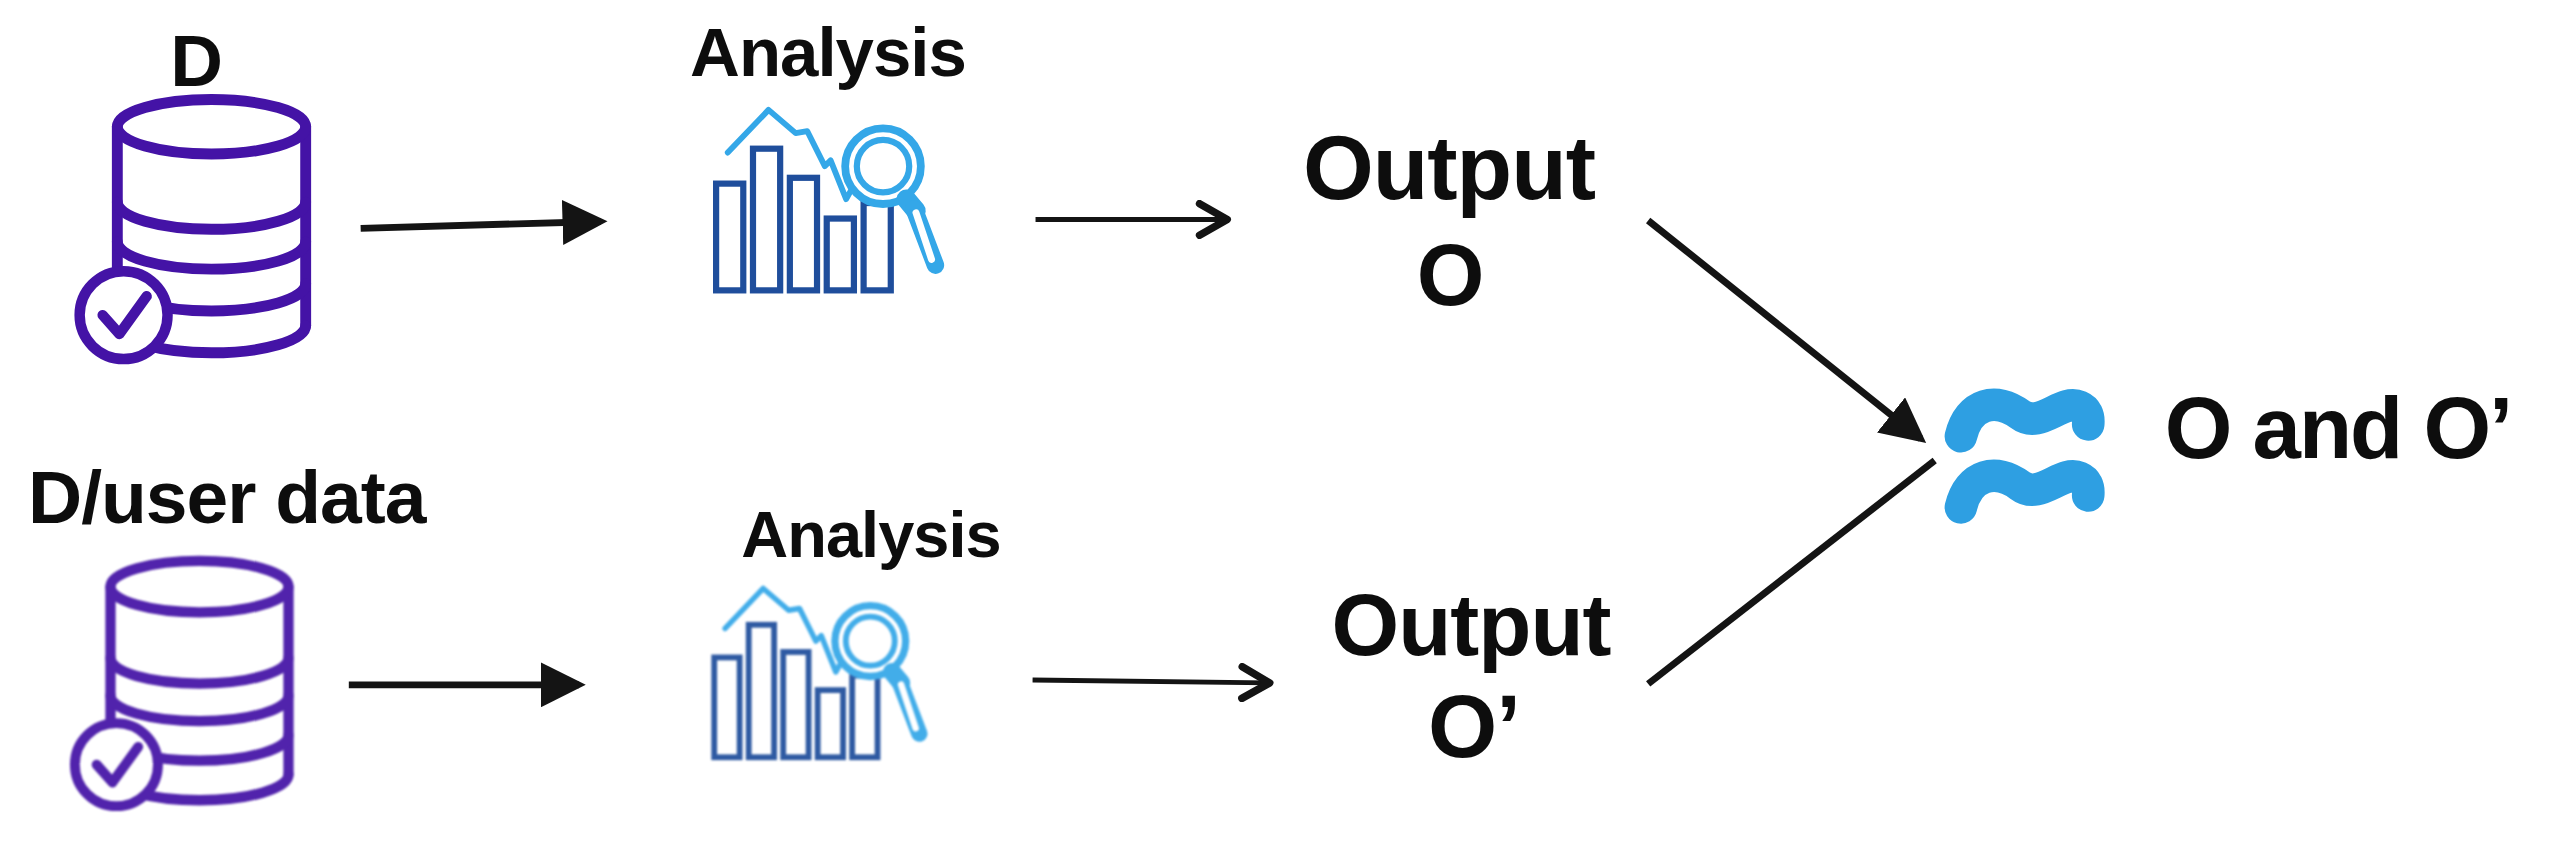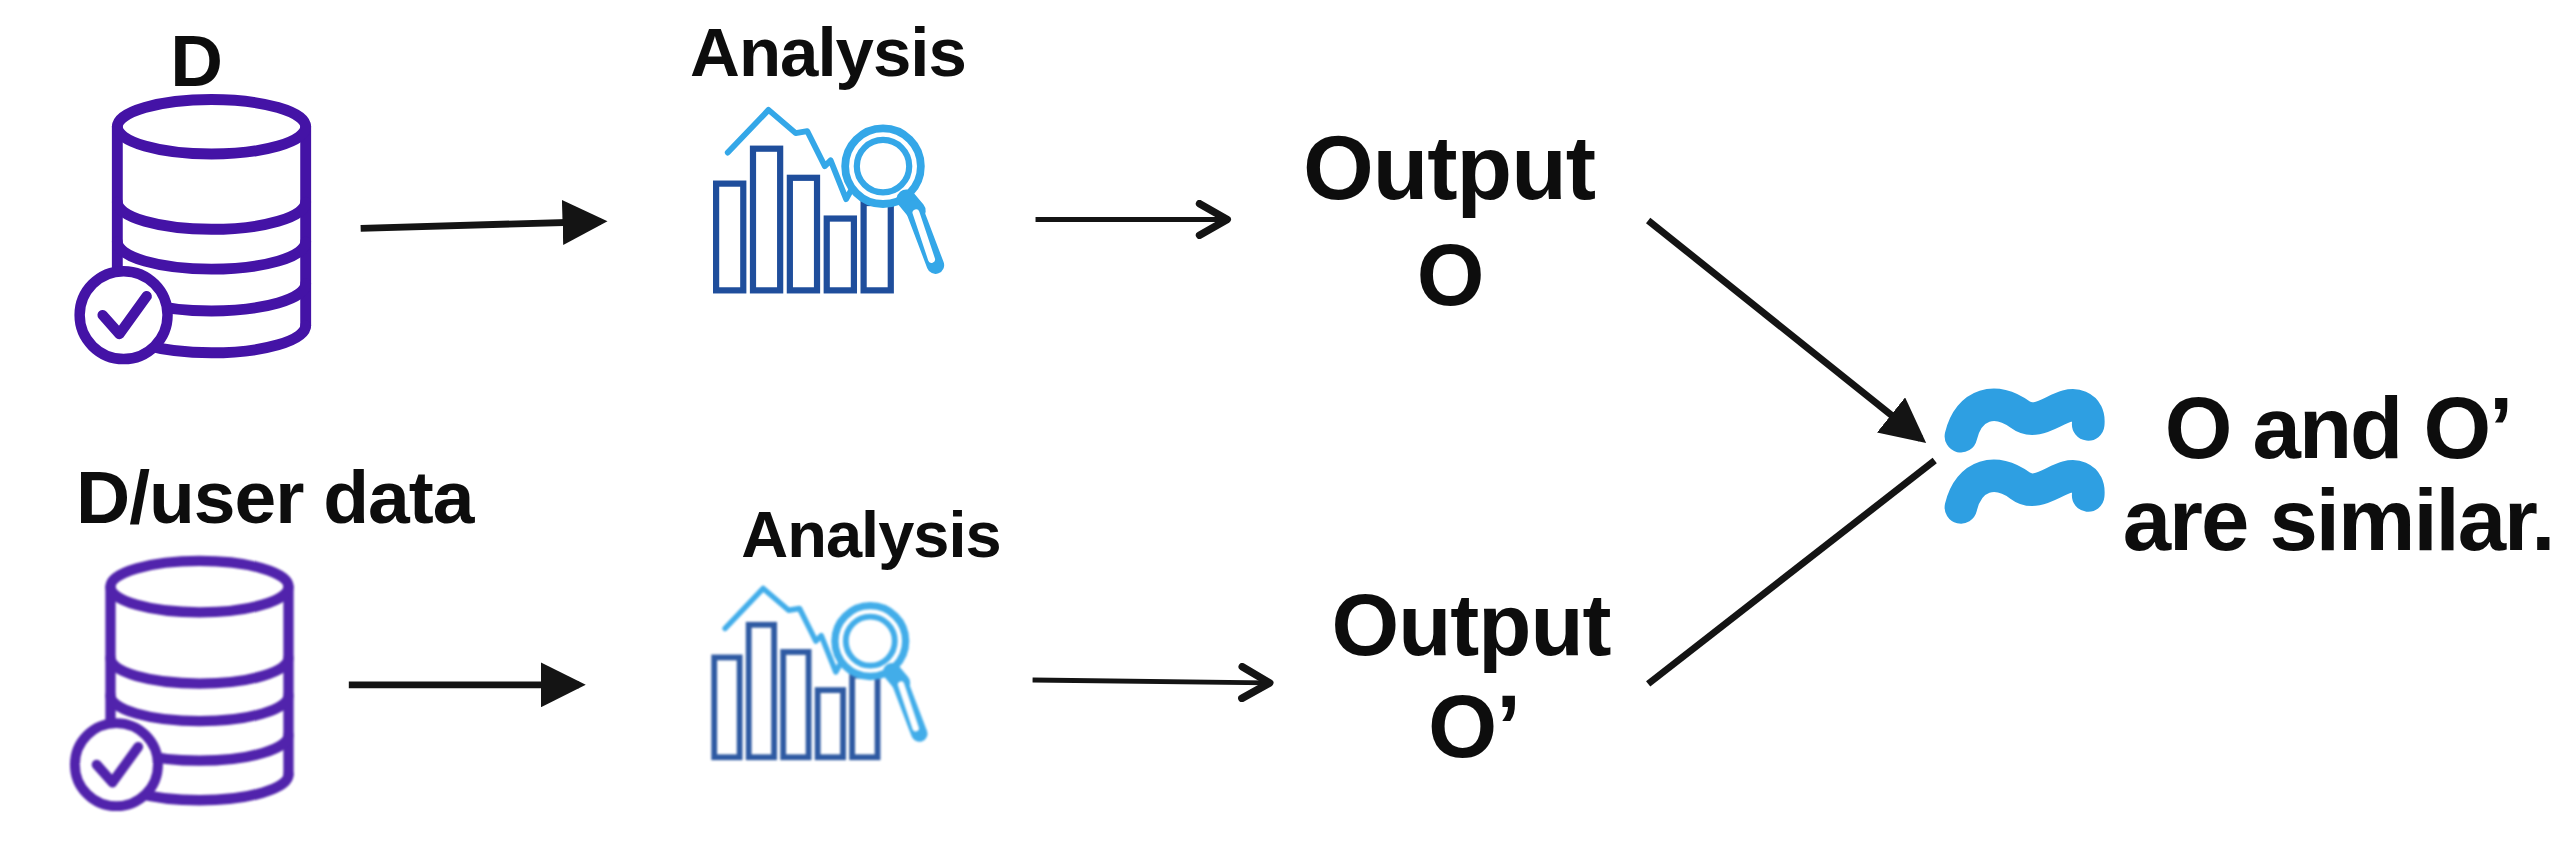--- a/index.html
+++ b/index.html
@@ -14,21 +14,21 @@
   html,body{margin:0;padding:0;background:var(--background);}
   .stage{
     position:relative;width:2576px;height:846px;background:var(--background);
     font-family:"Liberation Sans","DejaVu Sans",sans-serif;overflow:hidden;
   }
   .abs{position:absolute;}
   .lbl{
     position:absolute;color:var(--text-black);font-weight:700;white-space:nowrap;
     line-height:1;transform:translateX(-50%);letter-spacing:-1px;
   }
-  .lbl.leftalign{transform:none;margin-left:48px;}
+  .lbl.leftalign{transform:none;}
   .lbl.tight{letter-spacing:-2px;}
   .soft{filter:blur(1px);opacity:.93;}
   svg{overflow:visible;}
 </style>
 </head>
 <body>
 
 <div class="stage">
 
   <svg class="abs" style="left:0;top:0" width="2576" height="846" viewBox="0 0 2607 856">
@@ -131,16 +131,15 @@
   <div class="lbl" style="left:1450px;top:231px;font-size:87px">O</div>
 
   <div class="lbl leftalign" style="left:28px;top:460px;font-size:75px">D/user data</div>
 
   <div class="lbl" style="left:871px;top:502px;font-size:65px">Analysis</div>
 
   <div class="lbl" style="left:1471px;top:581px;font-size:87px">Output</div>
   <div class="lbl" style="left:1474px;top:682px;font-size:89px">O’</div>
 
   <div class="lbl tight" style="left:2338px;top:384px;font-size:87px">O and O’</div>
-  <div class="lbl tight" style="left:2338px;top:476px;font-size:87px">are similar.</div>
 
 </div>
 
 
 </body></html>

